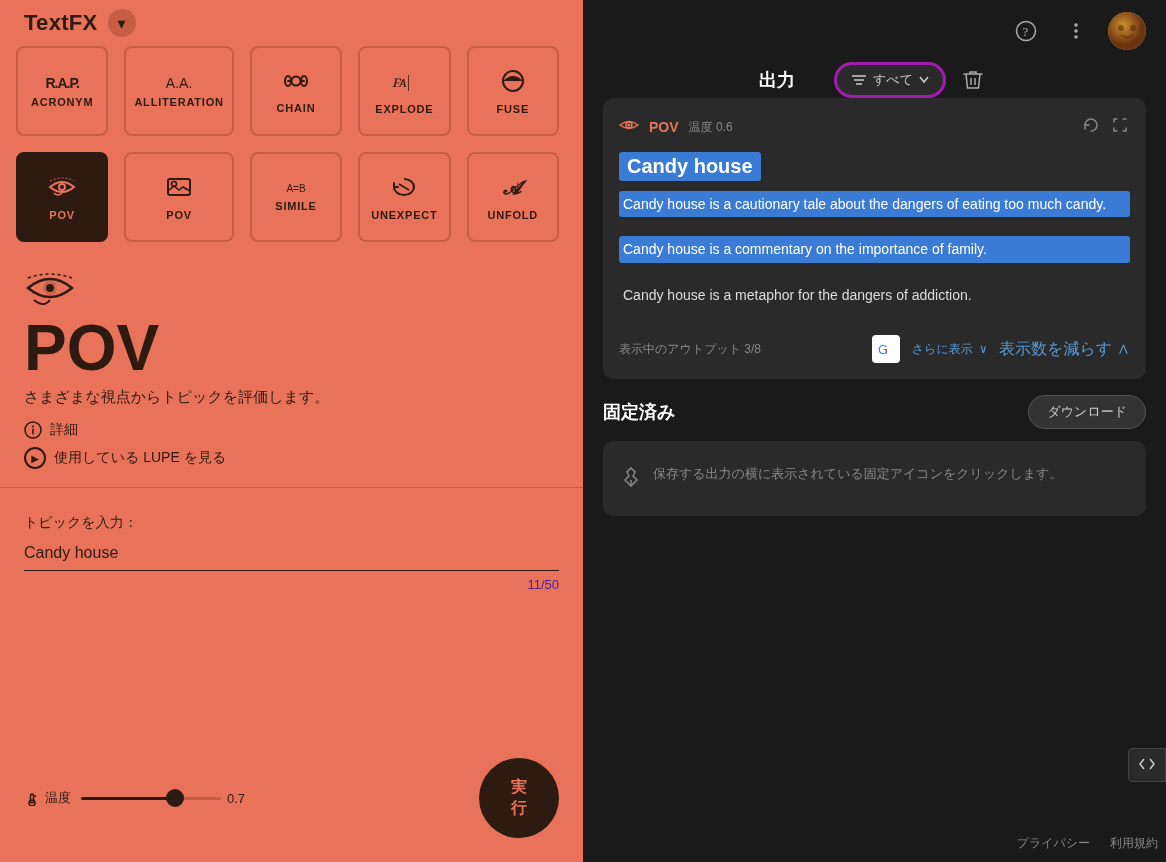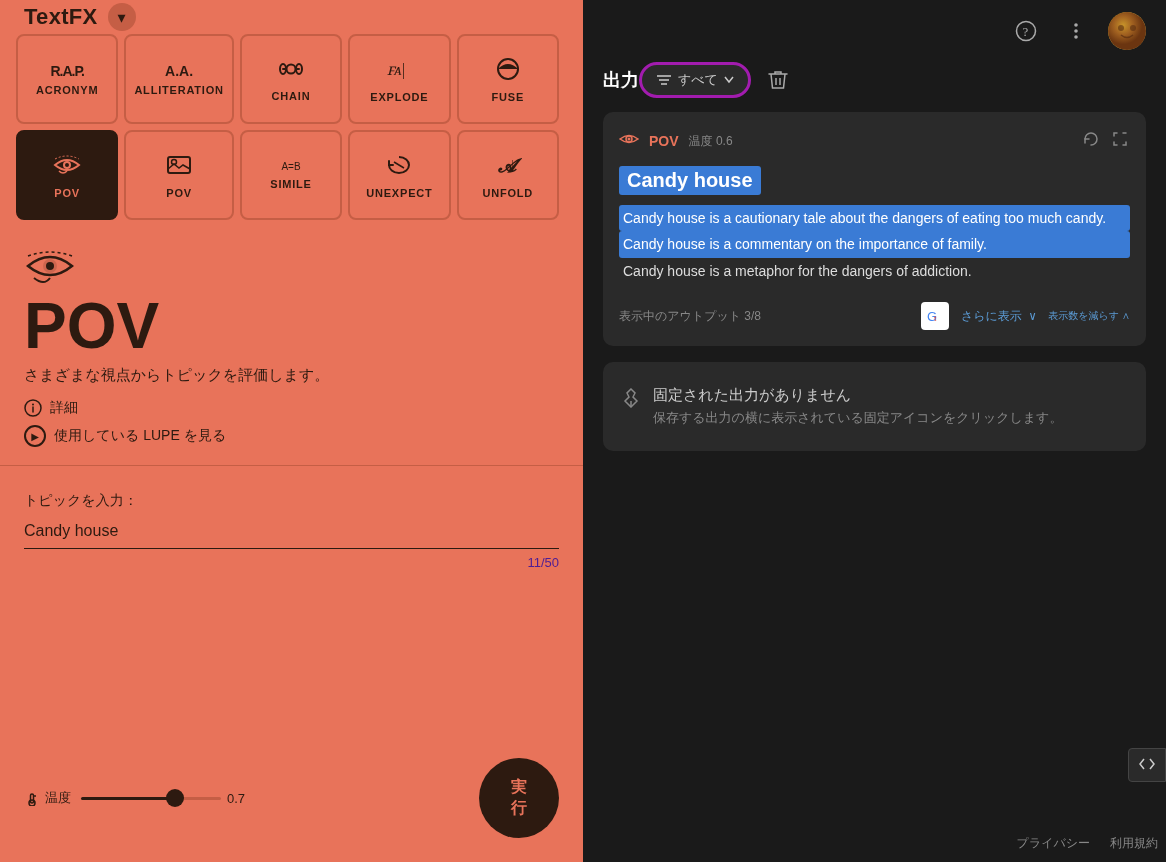--- a/index.html
+++ b/index.html
@@ -19,21 +19,21 @@
       background: #e8735a;
       display: flex;
       flex-direction: column;
       padding: 0;
       position: relative;
     }
 
     .left-header {
       display: flex;
       align-items: center;
-      padding: 3px 24px;
+      padding: 9px 24px;
       gap: 10px;
     }
     .app-title {
       font-size: 22px;
       font-weight: 600;
       color: #2d1a10;
       letter-spacing: 0.3px;
     }
     .dot-button {
       width: 28px;
@@ -45,21 +45,21 @@
       display: flex;
       align-items: center;
       justify-content: center;
       color: #2d1a10;
       font-size: 16px;
     }
 
     .tool-grid {
       display: grid;
       grid-template-columns: repeat(5, 1fr);
-      gap: 6px;
+      gap: 16px;
       padding: 0 24px 8px 16px;
     }
     .tool-card {
       background: transparent;
       border: 2px solid #c55e45;
       border-radius: 8px;
       padding: 12px 8px 10px 8px;
       display: flex;
       flex-direction: column;
       align-items: center;
@@ -256,22 +256,22 @@
 
     .right-content {
       flex: 1;
       padding: 0 20px;
       overflow-y: auto;
     }
 
     .output-header {
       display: flex;
       align-items: center;
-      justify-content: flex-start;
-      margin-bottom: 14px;
+      justify-content: center;
+      gap: 39px;
     }
     .output-title {
       font-size: 18px;
       font-weight: 600;
       color: #fff;
     }
     .output-controls {
       display: flex;
       align-items: center;
       gap: 10px;
@@ -348,21 +348,21 @@
       font-size: 20px;
       font-weight: 700;
       padding: 3px 8px;
       border-radius: 3px;
       margin-bottom: 10px;
     }
 
     .output-text {
       font-size: 14px;
       line-height: 1.6;
-      margin-bottom: 0;
+      margin-bottom: 19px;
       border-radius: 3px;
       padding: 2px 4px;
     }
     .output-text.highlighted {
       background: #3a7bd5;
       color: #fff;
     }
     .output-text.plain {
       color: #ddd;
     }
@@ -383,21 +383,21 @@
       align-items: center;
       gap: 12px;
     }
     .show-more {
       font-size: 12px;
       color: #5b9bd5;
       cursor: pointer;
       font-family: Liberation Mono, monospace;
     }
     .show-less {
-      font-size: 10px;
+      font-size: 16px;
       color: #5b9bd5;
       cursor: pointer;
     }
     .translate-icon {
       width: 28px;
       height: 28px;
       background: #fff;
       border-radius: 4px;
       display: flex;
       align-items: center;
@@ -477,21 +477,21 @@
   </div>
 
   <div class="tool-grid">
 
     <div class="tool-card">
       <div class="tool-icon" style="font-size:14px;font-weight:700;letter-spacing:-1px;">R.A.P.</div>
       <div class="tool-label">ACRONYM</div>
     </div>
 
     <div class="tool-card">
-      <div class="tool-icon" style="font-size:14px;font-weight:700;">A.A.</div>
+      <div class="tool-icon" style="font-size:14px;font-weight:400;">A.A.</div>
       <div class="tool-label">ALLITERATION</div>
     </div>
 
     <div class="tool-card">
       <div class="tool-icon">
         <svg width="26" height="22" viewBox="0 0 26 22" fill="none">
           <path d="M5 11h3.5M17.5 11H21M8.5 11a4.5 4.5 0 0 0 9 0 4.5 4.5 0 0 0-9 0Z" stroke="#2d1a10" stroke-width="2" stroke-linecap="round"></path>
           <ellipse cx="5" cy="11" rx="3" ry="5" stroke="#2d1a10" stroke-width="2"></ellipse>
           <ellipse cx="21" cy="11" rx="3" ry="5" stroke="#2d1a10" stroke-width="2"></ellipse>
         </svg>
@@ -727,29 +727,32 @@
               <text x="9" y="15" font-size="8" fill="#ea4335" font-family="Arial">t</text>
             </svg>
           </div>
           <span class="show-more">さらに表示 ∨</span>
           <span class="show-less">表示数を減らす ∧</span>
         </div>
       </div>
     </div>
 
     <div class="pinned-section">
+      <div class="pinned-header">
+        <span class="pinned-title">固定済み</span>
+        <button class="download-button">ダウンロード</button>
+      </div>
       <div class="pinned-card">
         <span class="pin-icon">
           <svg width="16" height="20" viewBox="0 0 16 20" fill="none">
             <path d="M8 1 L12 5 L10 9 L14 13 L8 19 L2 13 L6 9 L4 5 Z" stroke="#888" stroke-width="1.5" fill="none"></path>
             <line x1="8" y1="13" x2="8" y2="19" stroke="#888" stroke-width="1.5"></line>
           </svg>
         </span>
         <div>
-          <div class="pinned-empty-title">固定された出力がありません</div>
           <div class="pinned-empty-desc">保存する出力の横に表示されている固定アイコンをクリックします。</div>
         </div>
       </div>
     </div>
   </div>
 
   <div class="right-footer">
     <a class="footer-link" href="#">プライバシー</a>
     <a class="footer-link" href="#">利用規約</a>
   </div>

